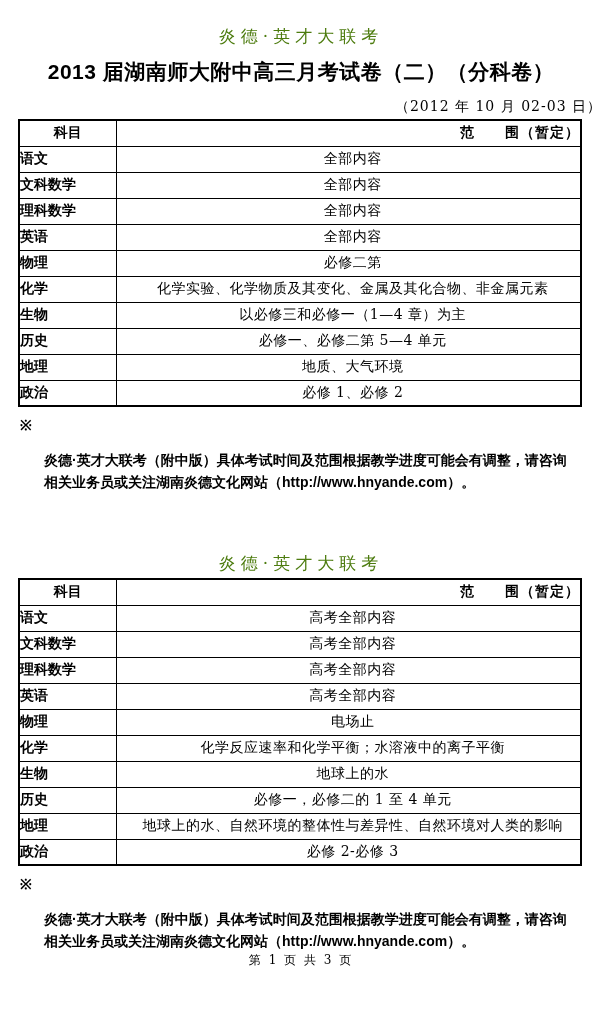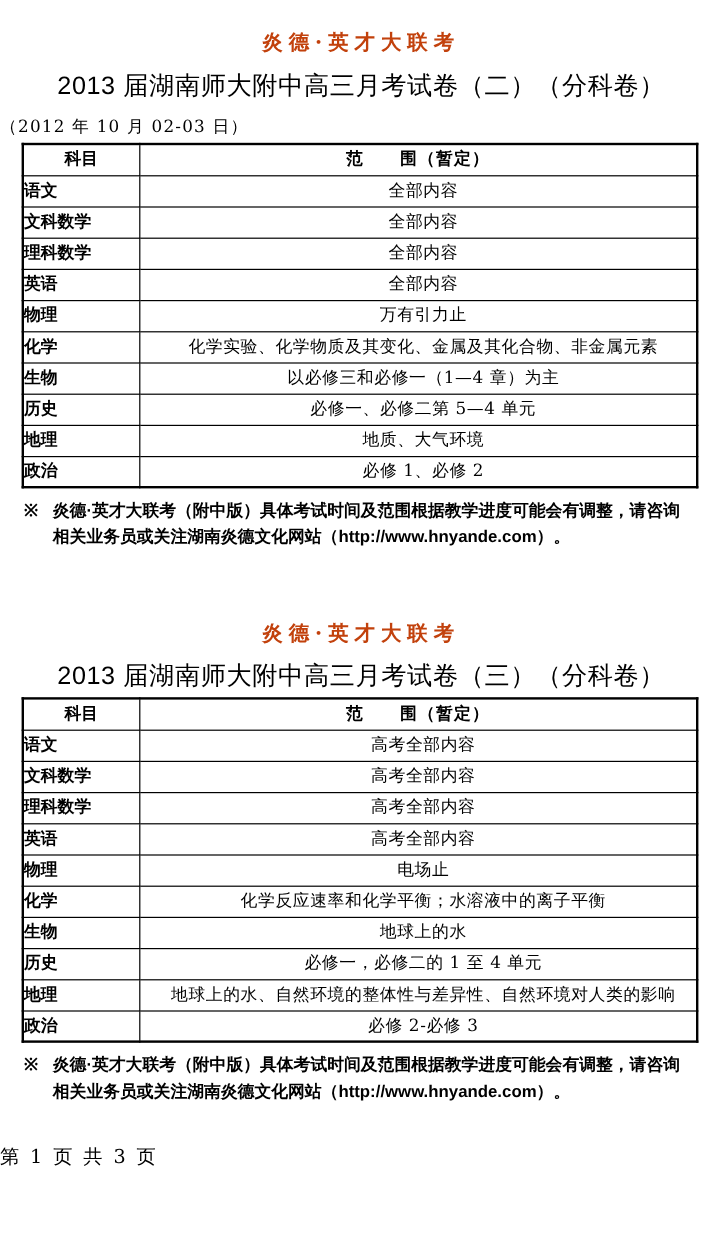--- a/index.html
+++ b/index.html
@@ -11,36 +11,36 @@
     font-family: "Liberation Serif", serif;
     color: #000000;
     padding-top: 24px;
   }
   .section { }
   .brand {
     text-align: center;
     font-size: 17px;
     line-height: 24px;
     letter-spacing: 5px;
-    color: #c2410c;
-    font-family: "DejaVu Serif", serif;
-    font-weight: bold;
+    color: #4d7c0f;
+    font-family: "DejaVu Serif", serif;
+    font-weight: normal;
   }
   .main-title {
     margin-top: 9px;
     text-align: center;
     font-size: 21px;
     line-height: 29px;
-    font-weight: normal;
+    font-weight: bold;
     font-family: "Liberation Sans", sans-serif;
     letter-spacing: 0.5px;
   }
   .date-line {
     margin-top: 10px;
-    text-align: left;
+    text-align: right;
     font-size: 14px;
     line-height: 20px;
     letter-spacing: 1px;
     font-family: "DejaVu Serif", serif;
   }
   table.schedule {
     border-collapse: collapse;
     table-layout: fixed;
     width: 564px;
     margin-left: 18px;
@@ -54,21 +54,21 @@
     vertical-align: middle;
     white-space: pre;
     overflow: hidden;
   }
   col.c-subject { width: 97px; }
   th.subject-h, td.subject-cell {
     font-weight: bold;
     font-family: "DejaVu Serif", serif;
   }
   th.scope-h {
-    text-align: center;
+    text-align: right;
     font-weight: bold;
     font-family: "DejaVu Serif", serif;
     letter-spacing: 1px;
   }
   td.scope-cell {
     text-align: center;
     padding-left: 9px;
     font-weight: normal;
     font-family: "DejaVu Serif", serif;
     letter-spacing: 0.5px;
@@ -80,25 +80,25 @@
     display: flex;
     font-family: "Liberation Sans", sans-serif;
     font-weight: bold;
     font-size: 14px;
     line-height: 22px;
   }
   .note .marker {
     flex: 0 0 24px;
     letter-spacing: 0;
   }
-  .note .note-lines { flex: 1; }
+  .note .note-lines { flex: 1; margin-top: 35px; }
   .section-2 { margin-top: 58px; }
   .page-footer {
-    margin-top: 34px;
-    font-size: 16px;
+    text-align: center;
+    font-size: 12px;
     letter-spacing: 2px;
     font-family: "DejaVu Serif", serif;
   }
 </style>
 </head>
 <body>
 
 <div class="section section-1">
   <div class="brand">炎德·英才大联考</div>
   <div class="main-title">2013 届湖南师大附中高三月考试卷（二）（分科卷）</div>
@@ -125,21 +125,21 @@
     <tr>
       <td class="subject-cell">理科数学</td>
       <td class="scope-cell">全部内容</td>
     </tr>
     <tr>
       <td class="subject-cell">英语</td>
       <td class="scope-cell">全部内容</td>
     </tr>
     <tr>
       <td class="subject-cell">物理</td>
-      <td class="scope-cell">万有引力止</td>
+      <td class="scope-cell">必修二第</td>
     </tr>
     <tr>
       <td class="subject-cell">化学</td>
       <td class="scope-cell">化学实验、化学物质及其变化、金属及其化合物、非金属元素</td>
     </tr>
     <tr>
       <td class="subject-cell">生物</td>
       <td class="scope-cell">以必修三和必修一（1—4 章）为主</td>
     </tr>
     <tr>
@@ -161,21 +161,20 @@
     <span class="marker">※</span>
     <span class="note-lines">
       <span>炎德·英才大联考（附中版）具体考试时间及范围根据教学进度可能会有调整，请咨询</span><br>
       <span>相关业务员或关注湖南炎德文化网站（http://www.hnyande.com）。</span>
     </span>
   </div>
 </div>
 
 <div class="section section-2">
   <div class="brand">炎德·英才大联考</div>
-  <div class="main-title">2013 届湖南师大附中高三月考试卷（三）（分科卷）</div>
 
   <table class="schedule">
     <colgroup>
         <col class="c-subject">
         <col>
       </colgroup>
     <tbody>
         <tr>
       <th class="subject-h">科目</th>
       <th class="scope-h">范　　围（暂定）</th>

